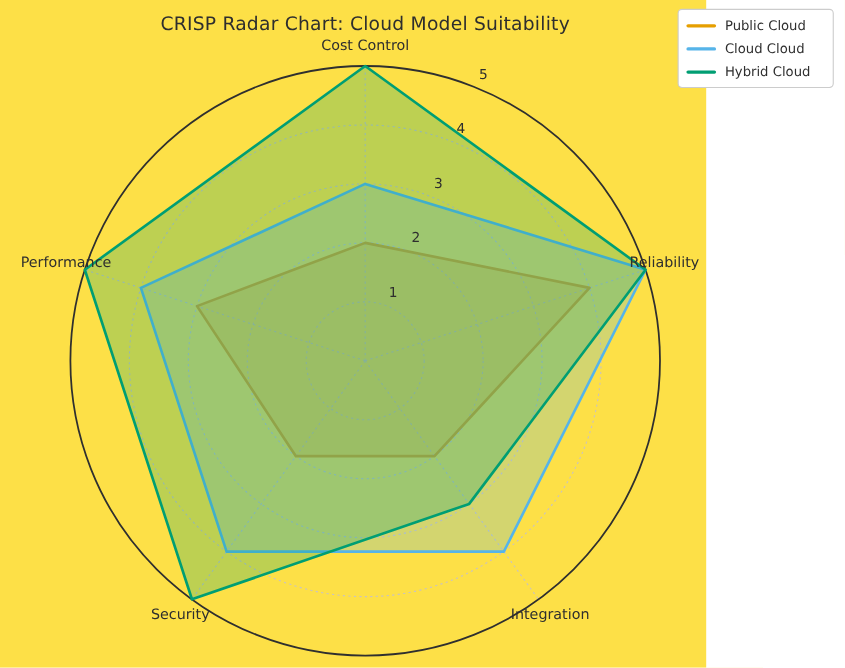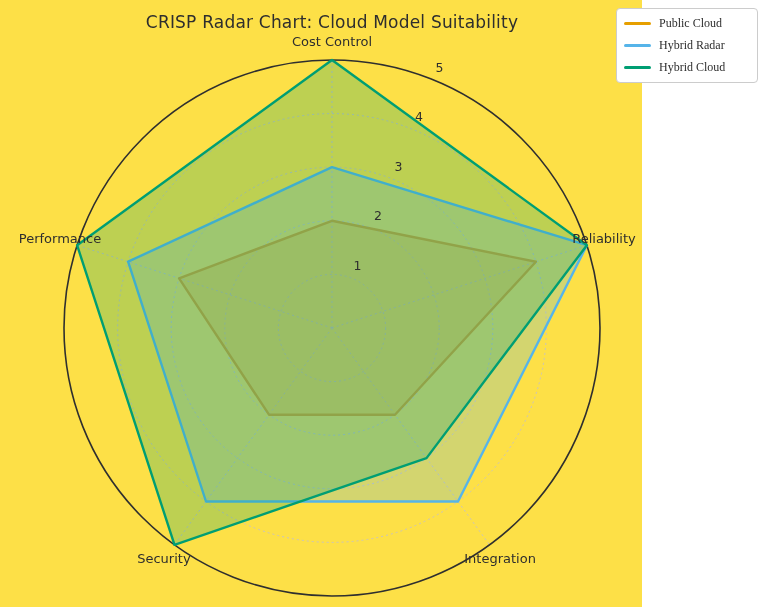--- a/index.html
+++ b/index.html
@@ -43,21 +43,20 @@
     border-radius: 4px;
     padding: 7px 8px 7px 7px;
     display: flex;
     flex-direction: column;
     gap: 7px;
   }
   .legend-row {
     display: flex;
     align-items: center;
     gap: 8px;
-    font-family: Liberation Serif, serif;
   }
   .legend-swatch {
     display: inline-block;
     width: 27px;
     height: 3px;
     border-radius: 1.5px;
     flex: 0 0 auto;
   }
   .legend-label {
     font-size: 12px;
@@ -126,20 +125,20 @@
       <text x="60" y="239.6" text-anchor="middle" dominant-baseline="middle" class="axis-label">Performance</text>
     </svg>
 
   <div class="legend">
     <div class="legend-row">
       <span class="legend-swatch" style="background: rgb(230, 159, 0);"></span>
       <span class="legend-label">Public Cloud</span>
     </div>
     <div class="legend-row">
       <span class="legend-swatch" style="background: rgb(86, 180, 233);"></span>
-      <span class="legend-label">Hybrid Radar</span>
+      <span class="legend-label">Cloud Cloud</span>
     </div>
     <div class="legend-row">
       <span class="legend-swatch" style="background: rgb(0, 158, 115);"></span>
       <span class="legend-label">Hybrid Cloud</span>
     </div>
   </div>
 </div>
 
 </body></html>

